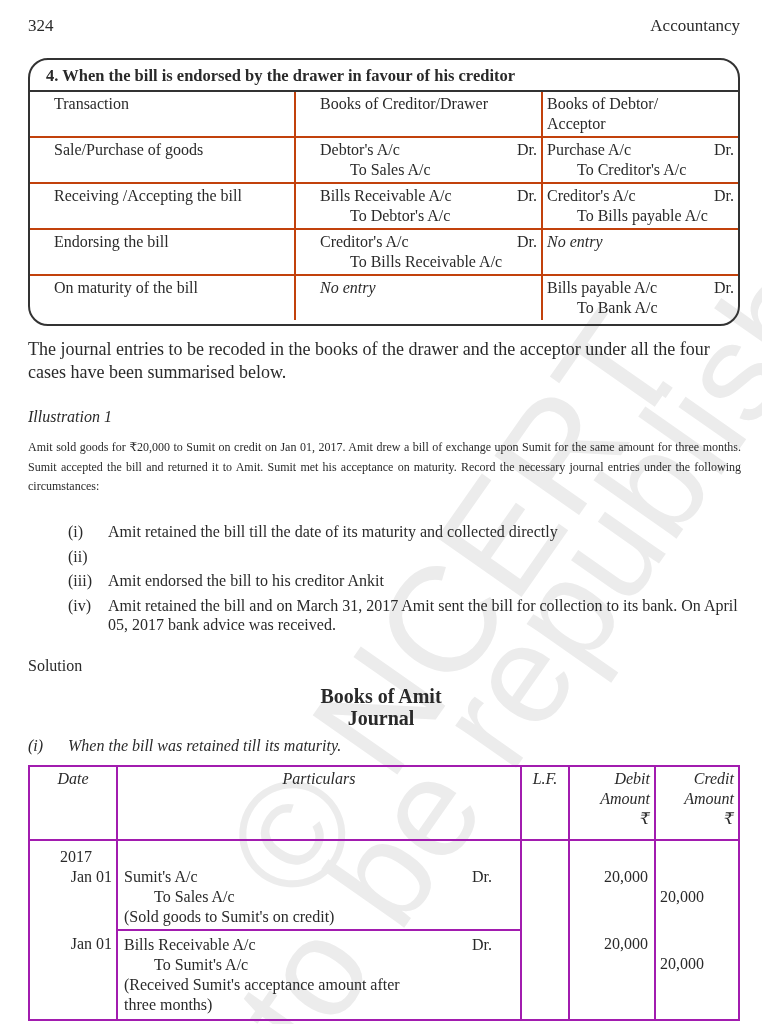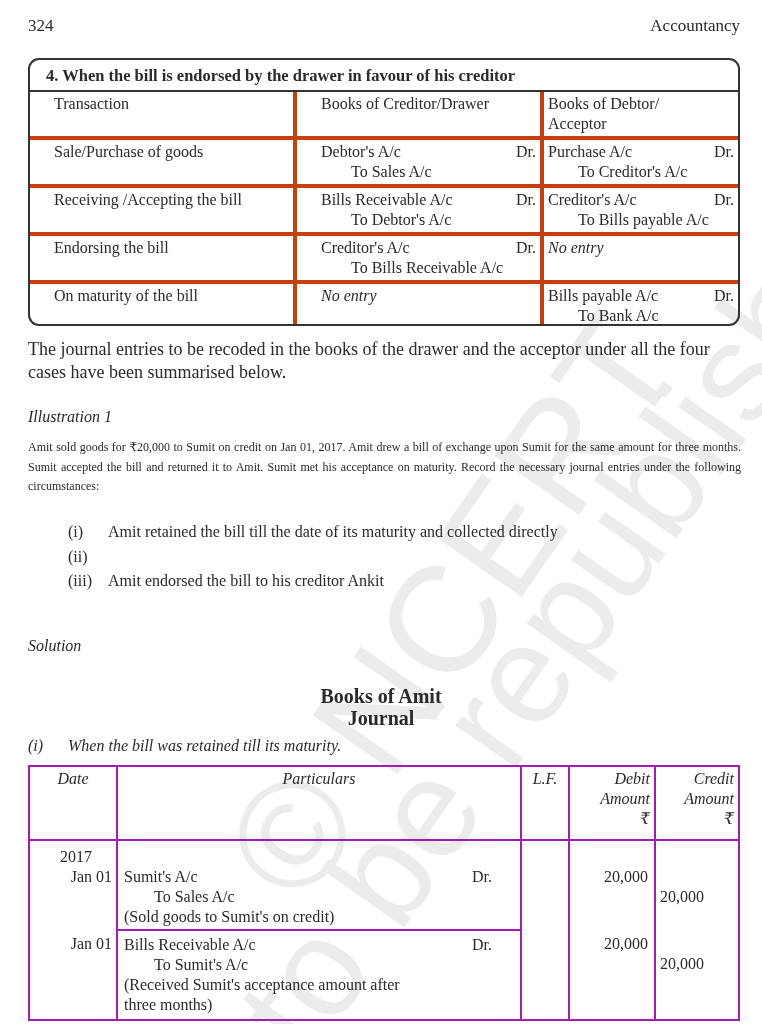--- a/index.html
+++ b/index.html
@@ -7,41 +7,41 @@
          font-family:"Liberation Serif","DejaVu Serif",serif; color:#2a2a2a; }
   .watermark { position:absolute; left:0; top:0; width:762px; height:1024px; pointer-events:none; z-index:0; }
   .watermark span { position:absolute; font-family:"Liberation Sans","DejaVu Sans",sans-serif;
          color:#ececec; font-size:150px; transform:rotate(-55deg); transform-origin:left top; white-space:nowrap; }
   .content { position:relative; z-index:1; }
   .pgnum { position:absolute; left:28px; top:16px; font-size:17px; }
   .pghead { position:absolute; right:22px; top:16px; font-size:17px; }
 
   
   .box { position:absolute; left:28px; top:58px; width:708px; height:264px;
-         border:2px solid #333; border-radius:11px; overflow:hidden; }
+         border:2px solid #333; border-radius:20px; overflow:hidden; }
   .box-title { height:30px; line-height:32px; padding-left:16px; font-weight:bold; font-size:16.5px;
          border-bottom:2px solid #333; }
   table.sum { border-collapse:collapse; width:100%; font-size:16px; }
-  table.sum td { border:4px solid #c2410c; vertical-align:top; padding:2px 4px 2px 4px; line-height:20px; }
+  table.sum td { border:2px solid #c2410c; vertical-align:top; padding:2px 4px 2px 4px; line-height:20px; }
   table.sum tr td:first-child { border-left:none; padding-left:24px; }
   table.sum tr td:last-child { border-right:none; }
   table.sum tr:first-child td { border-top:none; }
   table.sum tr:last-child td { border-bottom:none; }
   .ent { display:flex; justify-content:space-between; }
   .to { padding-left:30px; }
   .it { font-style:italic; }
 
   .para { position:absolute; left:28px; width:713px; }
   .big { font-size:18px; line-height:23px; top:338px; }
   .ill { top:408px; font-size:16px; font-style:italic; }
   .body { top:438px; font-size:12px; line-height:19.5px; text-align:justify; }
   .list { position:absolute; left:68px; top:522px; width:673px; font-size:16px; line-height:19.5px; }
   .li { display:flex; margin-bottom:5px; }
   .li .n { width:40px; flex:none; }
-  .sol { top:637px; font-size:16px; font-style:italic; }
+  .sol { top:657px; font-size:16px; }
   .bt { position:absolute; left:0; width:762px; text-align:center; font-weight:bold; font-size:20px; }
   .case { top:737px; font-size:16px; font-style:italic; display:flex; }
   .case .n { width:40px; }
 
   table.jr { position:absolute; left:28px; top:765px; width:712px; border-collapse:collapse; font-size:16px; }
   table.jr td, table.jr th { border:2px solid #a21caf; line-height:20px; vertical-align:top; }
   table.jr th { font-weight:normal; font-style:italic; padding:2px 4px 10px; }
   .r { text-align:right; }
   .c { text-align:center; }
 </style>
@@ -140,20 +140,24 @@
     <div class="li">
         <span class="n">(i)</span>
         <span>Amit retained the bill till the date of its maturity and collected directly</span>
       </div>
     <div class="li">
         <span class="n">(ii)</span>
       </div>
     <div class="li">
         <span class="n">(iii)</span>
         <span>Amit endorsed the bill to his creditor Ankit</span>
+      </div>
+    <div class="li">
+        <span class="n">(iv)</span>
+        <span>Amit retained the bill and on March 31, 2017 Amit sent the bill for collection to its bank. On  April 05, 2017 bank advice was received.</span>
       </div>
   </div>
 
   <div class="para sol">Solution</div>
   <div class="bt" style="top:685px">Books of Amit</div>
   <div class="bt" style="top:707px">Journal</div>
   <div class="para case">
     <span class="n">(i)</span>
     <span>When the bill was retained till its maturity.</span>
   </div>

